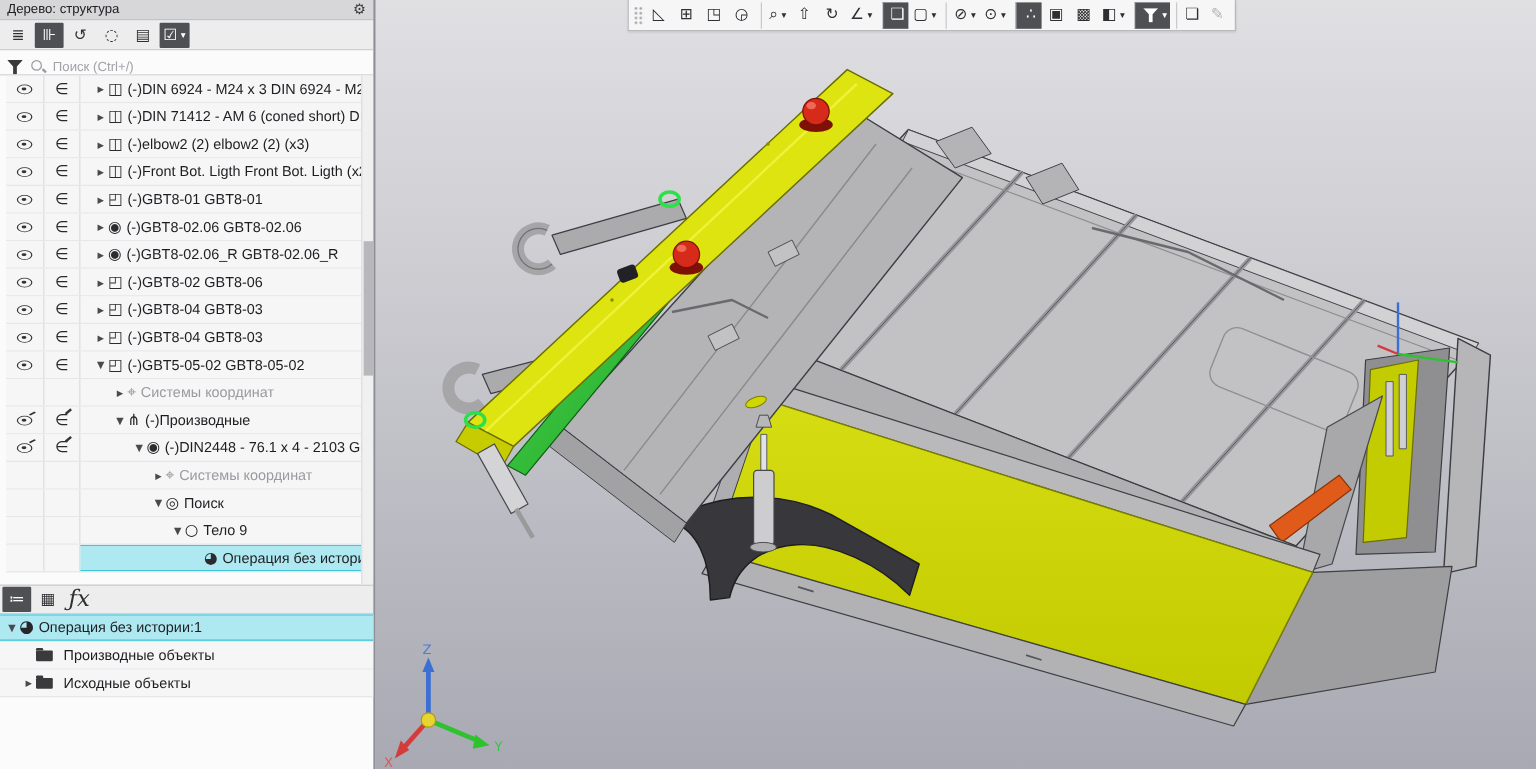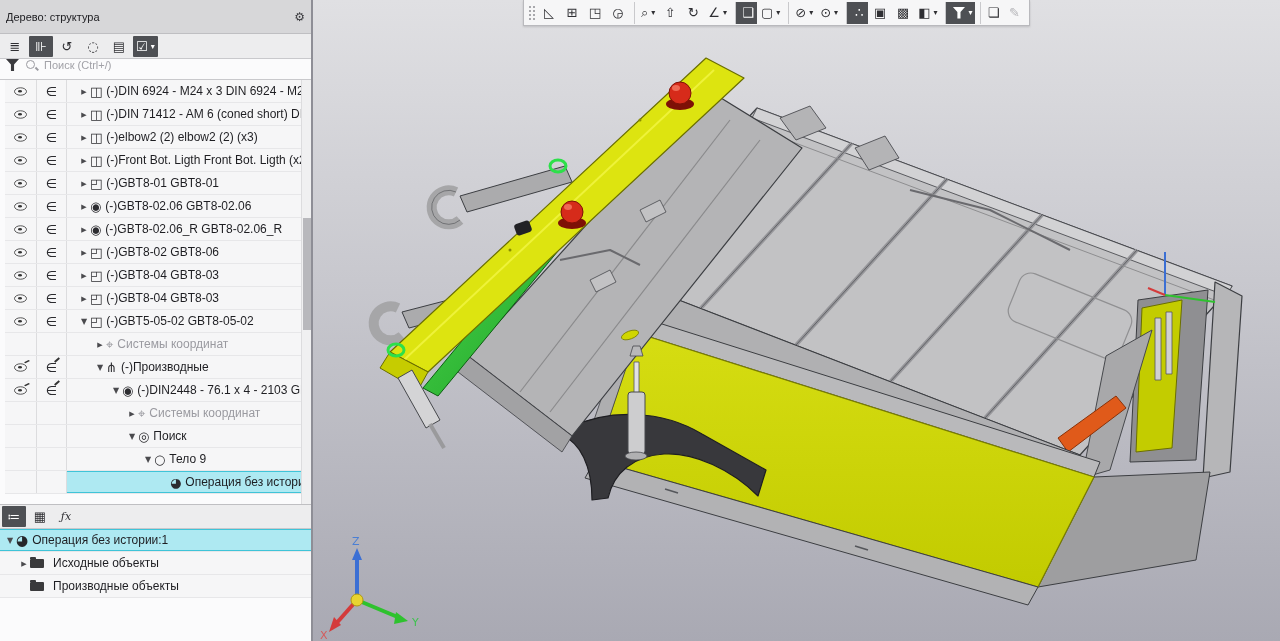--- a/index.html
+++ b/index.html
@@ -3,40 +3,40 @@
 <meta charset="utf-8">
 <style>
   * { margin:0; padding:0; box-sizing:border-box; }
   html,body { width:1280px; height:641px; overflow:hidden;
     font-family:"Liberation Sans","DejaVu Sans",sans-serif; }
   .app { position:relative; width:1280px; height:641px; background:#c8c8cc; }
 
   
   .left-panel { position:absolute; left:0; top:0; width:313px; height:641px;
     background:#f6f6f7; border-right:2px solid #8e8e96; display:flex; flex-direction:column; }
-  .lp-header { height:34px; background:#d7d7d9; border-bottom:1px solid #bfbfc2;
+  .lp-header { height:17px; background:#d7d7d9; border-bottom:1px solid #bfbfc2;
     display:flex; align-items:center; padding:0 6px; }
   .lp-title { font-size:11px; color:#202024; flex:1; }
   .gear { font-size:12px; color:#3c3c40; cursor:pointer; line-height:1; }
 
   .lp-toolbar { height:25px; background:#ededee; border-bottom:1px solid #c9c9cc;
     display:flex; align-items:center; padding:0 3px; gap:2px; }
   .btn { height:21px; min-width:24px; display:flex; align-items:center; justify-content:center;
     color:#2f2f33; font-size:13px; border-radius:1px; cursor:pointer; padding:0 3px;
     font-family:"DejaVu Sans",sans-serif; }
   .btn.active { background:#4e5054; color:#ffffff; }
   .btn.disabled { color:#b4b4b8; }
   .btn.caret::after { content:"▾"; font-size:8px; margin-left:3px; }
   .btn.sep-before { border-left:1px solid #c9c9cc; margin-left:4px; padding-left:6px; border-radius:0; }
   .btn.sep-before.active { border-left:1px solid #c9c9cc; }
   .btn .glyph { display:inline-block; line-height:1; }
-  .btn.fx .glyph { font-style:italic; font-family:"DejaVu Serif",serif; font-size:11px; }
+  .btn.fx .glyph { font-style:italic; font-family:"DejaVu Serif",serif; font-size:19px; }
 
   .lp-search { height:21px; background:#fbfbfc; border-bottom:1px solid #c9c9cc;
-    display:flex; align-items:flex-start; padding:0 6px; gap:6px; }
+    display:flex; align-items:flex-end; padding:0 6px; gap:6px; }
   .funnel { width:13px; height:12px; display:inline-block; }
   .funnel::before { content:""; display:block; width:13px; height:12px; background:#3a3a3e;
     clip-path:polygon(0 0,100% 0,62% 45%,62% 100%,38% 100%,38% 45%); }
   .mag { position:relative; width:13px; height:13px; display:inline-block; }
   .mag::before { content:""; position:absolute; left:1px; top:1px; width:7px; height:7px;
     border:1.4px solid #9a9aa0; border-radius:50%; }
   .mag::after { content:""; position:absolute; left:9.5px; top:9px; width:4px; height:1.6px;
     background:#9a9aa0; transform:rotate(45deg); }
   .search-input { flex:1; border:none; outline:none; background:transparent;
     font-size:11px; color:#333; font-family:"Liberation Sans",sans-serif; }
@@ -428,36 +428,36 @@
 
     <div class="trow brow blvl1 arr-d sel">
           <div class="content">
             <span class="ind"></span>
             <span class="arrow"></span>
 
             <span class="icon">◕</span>
             <span class="label">Операция без истории:1</span>
           </div>
         </div>
+        <div class="trow brow blvl2 ico-folder">
+          <div class="content">
+            <span class="ind"></span>
+            <span class="arrow"></span>
+            <span class="ficon"></span>
+            <span class="icon"></span>
+            <span class="label">Производные объекты</span>
+          </div>
+        </div>
         <div class="trow brow blvl2 arr-r ico-folder">
           <div class="content">
             <span class="ind"></span>
             <span class="arrow"></span>
             <span class="ficon"></span>
             <span class="icon"></span>
             <span class="label">Исходные объекты</span>
-          </div>
-        </div>
-        <div class="trow brow blvl2 ico-folder">
-          <div class="content">
-            <span class="ind"></span>
-            <span class="arrow"></span>
-            <span class="ficon"></span>
-            <span class="icon"></span>
-            <span class="label">Производные объекты</span>
           </div>
         </div>
       </div>
   </div>
 
   <div class="viewport">
     <svg width="967" height="641" viewBox="0 0 967 641">
       <defs>
         <linearGradient id="bgGrad" x1="0" y1="0" x2="0" y2="1">
           <stop offset="0" stop-color="#e0e0e3"></stop>

